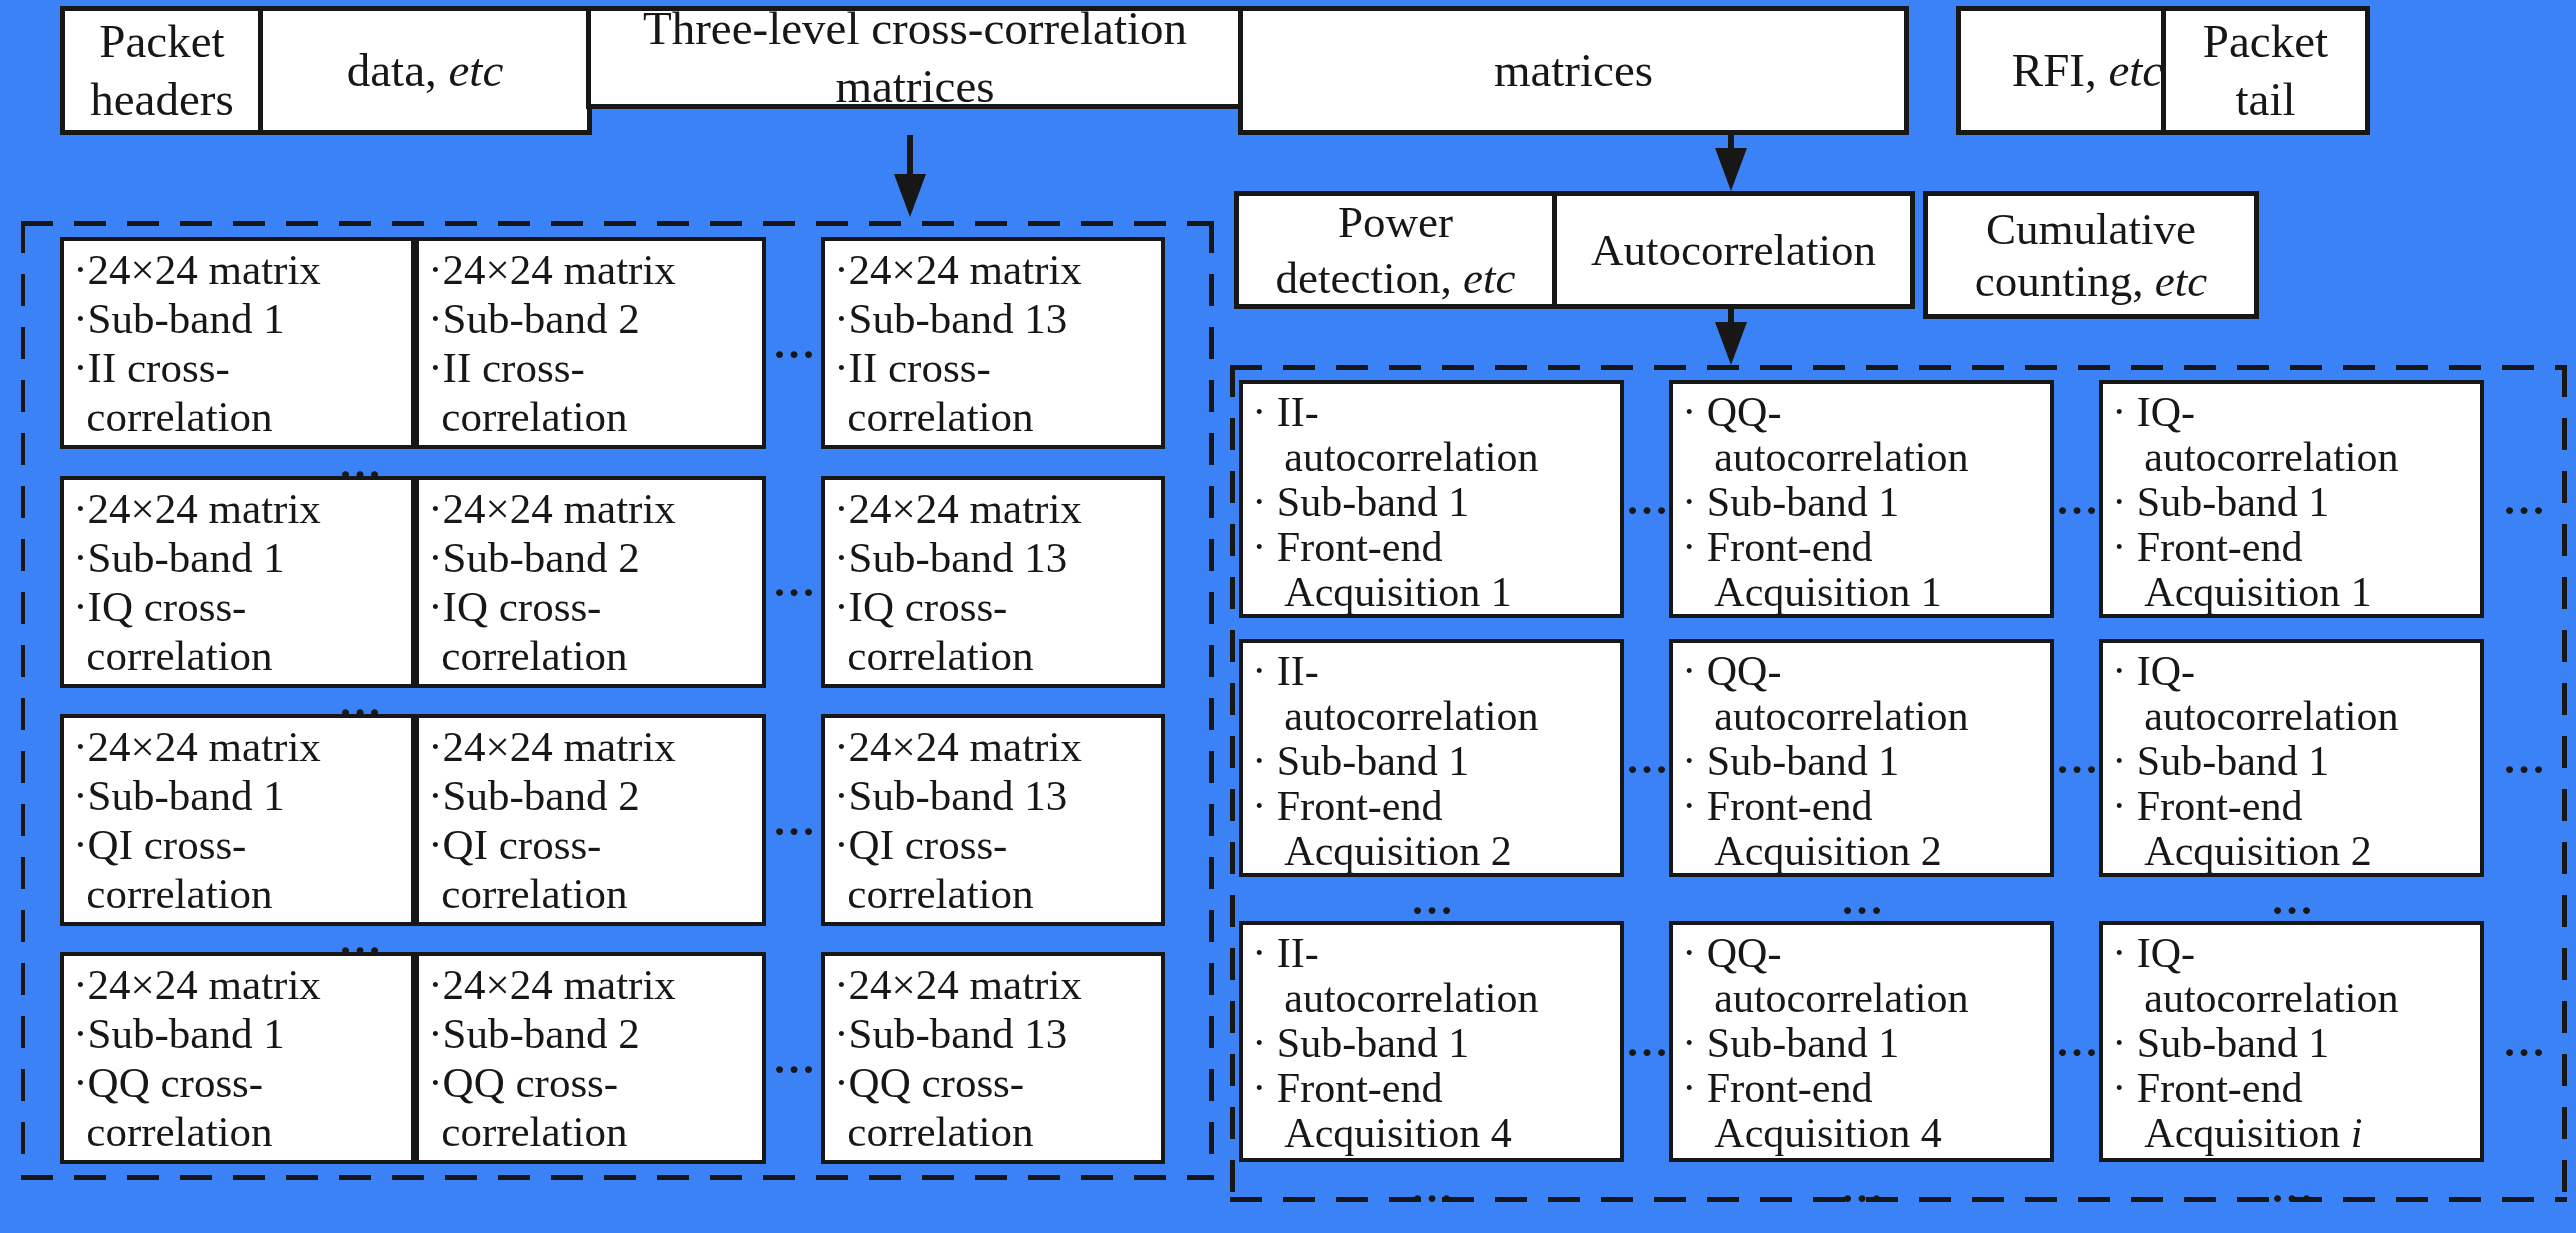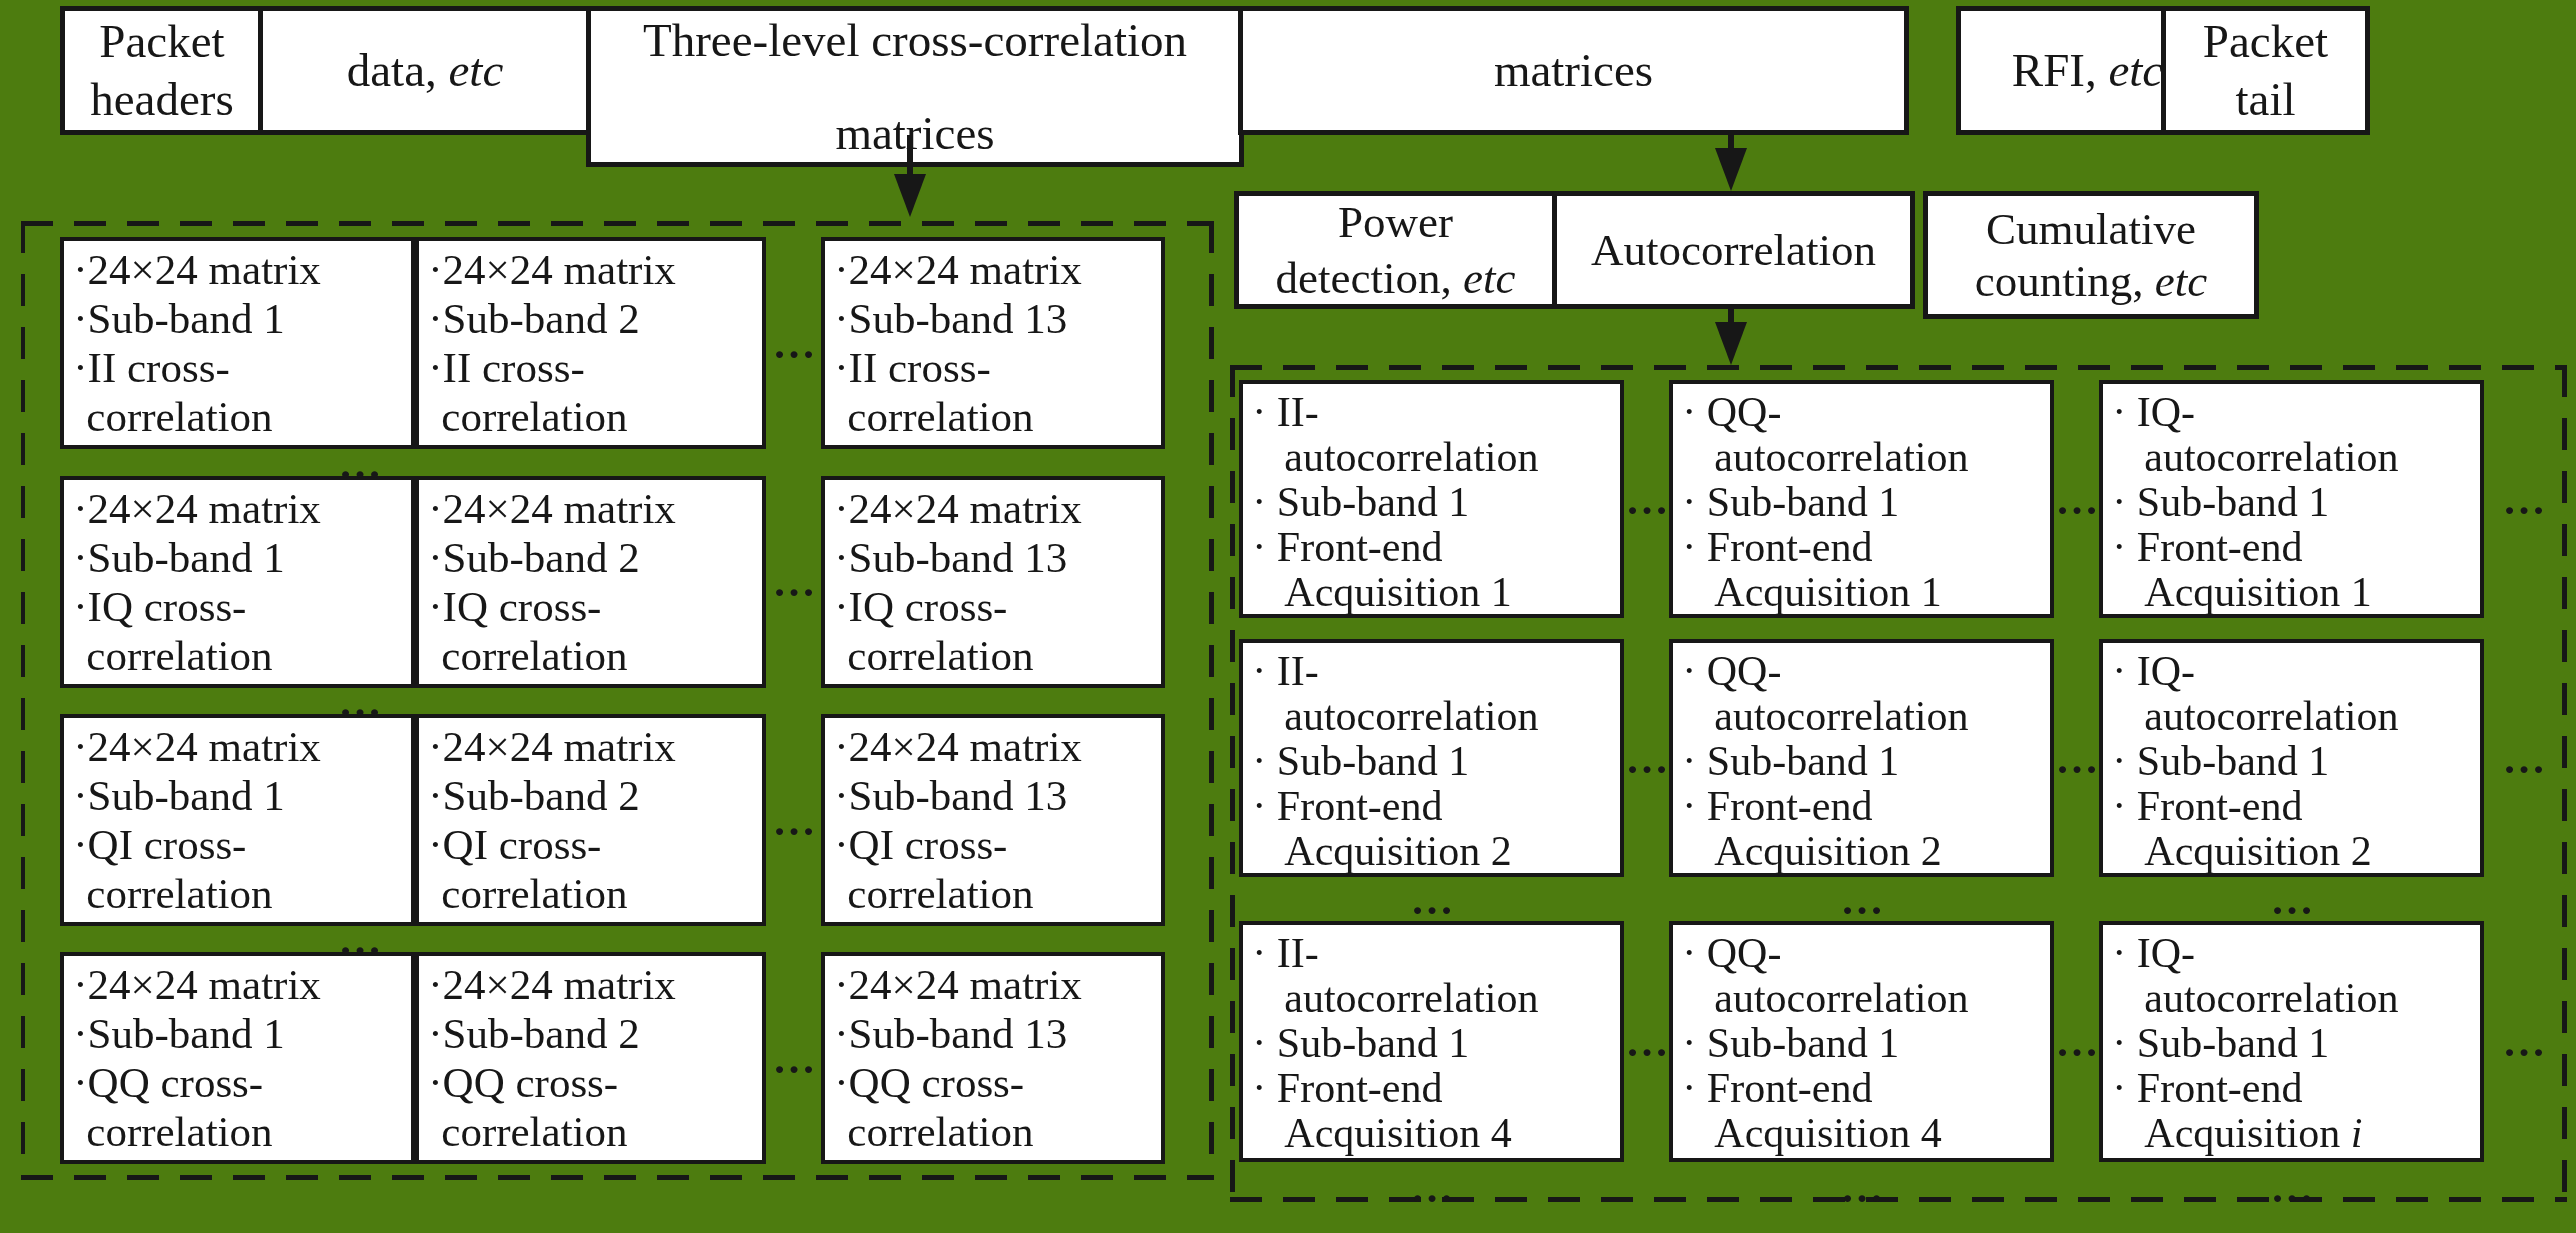--- a/index.html
+++ b/index.html
@@ -1,19 +1,19 @@
 <!DOCTYPE html>
 <html style="--ink: #171717;font-size:15px"><head>
 <meta charset="utf-8">
 <style>
   :root{ --ink:#171717; }
   html,body{ margin:0; padding:0; background:#ffffff; }
   .canvas{
     position:relative; width:2576px; height:1234px; overflow:hidden;
-    background:#4d7c0f; color:var(--ink);
+    background:#3b82f6; color:var(--ink);
     font-family:"Liberation Serif","DejaVu Serif",serif;
   }
   
   .tcell{
     position:absolute; box-sizing:border-box; background:#fff;
     border:5.6px solid var(--ink);
     display:flex; flex-direction:column; justify-content:center; align-items:center;
     text-align:center;
   }
   .packet-cell{ font-size:47px; line-height:58px; }
@@ -51,21 +51,21 @@
 
 <div class="canvas">
   <div id="packet-row">
       <div class="tcell packet-cell" style="left: 60px; top: 5.6px; width: 204px; height: 129px;">
         <div class="ln"><span>Packet</span></div>
         <div class="ln"><span>headers</span></div>
       </div>
       <div class="tcell packet-cell" style="left: 258px; top: 5.6px; width: 334px; height: 129px;">
         <div class="ln"><span>data, </span><i>etc</i></div>
       </div>
-      <div class="tcell packet-cell" style="left: 586px; top: 5.6px; width: 658px; height: 161px; justify-content: space-between;">
+      <div class="tcell packet-cell" style="left: 586px; top: 5.6px; width: 658px; height: 103px;">
         <div class="ln"><span>Three-level cross-correlation</span></div>
         <div class="ln"><span>matrices</span></div>
       </div>
       <div class="tcell packet-cell" style="left: 1238px; top: 5.6px; width: 671px; height: 129px;">
         <div class="ln"><span>matrices</span></div>
       </div>
       <div class="tcell packet-cell" style="left: 1956px; top: 5.6px; width: 263px; height: 129px;">
         <div class="ln"><span>RFI, </span><i>etc</i></div>
       </div>
       <div class="tcell packet-cell" style="left: 2161px; top: 5.6px; width: 209px; height: 129px;">

